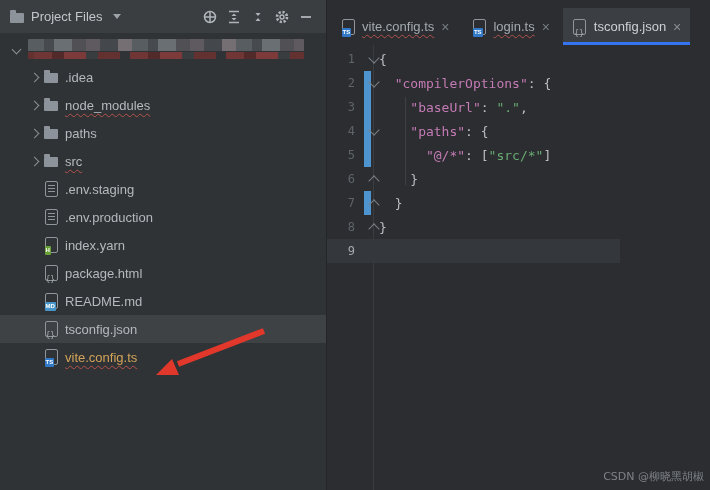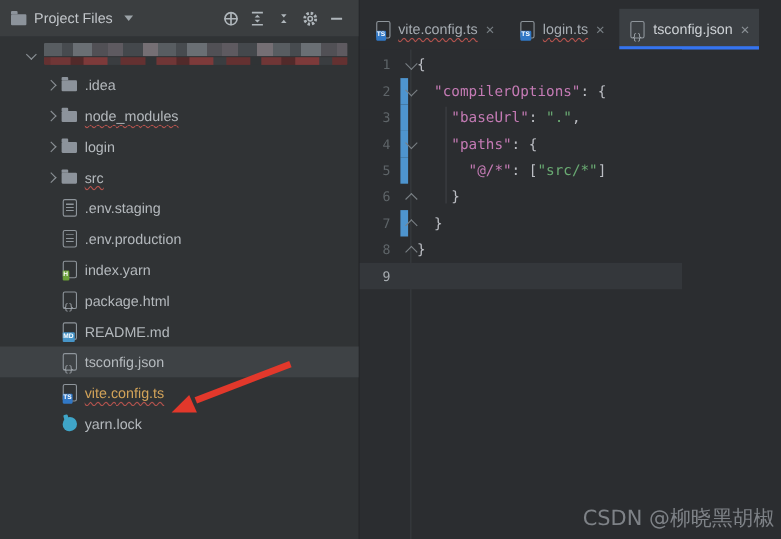--- a/index.html
+++ b/index.html
@@ -12,21 +12,21 @@
   .ph-title{color:#C2C6CA;font-size:13px;margin:0 6px 0 7px;}
   .caret-down{width:0;height:0;border-left:4px solid transparent;border-right:4px solid transparent;border-top:5px solid #9CA3A8;margin-left:4px;}
   .spacer{flex:1;}
   .tool{width:24px;height:24px;display:flex;align-items:center;justify-content:center;cursor:pointer;}
   .tool svg{display:block;}
 
   .folder-glyph{width:14px;height:10px;background:#8C939B;border-radius:1px;position:relative;margin-top:2px;}
   .folder-glyph::before{content:"";position:absolute;top:-3px;left:0;width:6px;height:3px;background:#8C939B;border-radius:1px 1px 0 0;}
 
   .tree{flex:1;padding-top:2px;position:relative;}
-  .row{height:28px;display:flex;align-items:center;font-size:13px;color:#B4B9BD;padding-left:20px;cursor:pointer;}
+  .row{height:28px;display:flex;align-items:center;font-size:13px;color:#B4B9BD;padding-left:8px;cursor:pointer;}
   .row.selected{background:#3E4245;}
   .indent{flex:none;}
   .chevbox{width:16px;flex:none;display:flex;align-items:center;justify-content:center;}
   .chev{width:6px;height:6px;border-right:1.5px solid #8A9095;border-bottom:1.5px solid #8A9095;display:inline-block;}
   .chev.right{transform:rotate(-45deg);}
   .chev.down{transform:rotate(45deg);}
   .iconbox{width:18px;flex:none;display:flex;align-items:center;justify-content:center;position:relative;}
   .rlabel{margin-left:5px;white-space:nowrap;}
   .wavy{text-decoration:underline;text-decoration-style:wavy;text-decoration-color:#B3524D;text-decoration-thickness:1px;text-underline-offset:3px;}
 
@@ -70,21 +70,21 @@
   .fold{position:absolute;left:43px;width:7px;height:7px;border-right:1.5px solid #7A8085;border-bottom:1.5px solid #7A8085;}
   .fold.down{top:7px;transform:rotate(45deg);}
   .fold.up{top:10px;transform:rotate(-135deg);}
   .code{white-space:pre;padding-left:16px;}
   .k{color:#C57BB5;}
   .s{color:#6AAB73;}
   .p{color:#BCBEC4;}
   .iguide{position:absolute;left:78px;width:1px;background:#3E4144;}
 
   .arrow-overlay{position:absolute;left:0;top:0;pointer-events:none;}
-  .watermark{position:absolute;right:6px;bottom:6px;color:#7E8287;font-size:19px;font-family:"DejaVu Sans",sans-serif;}
+  .watermark{position:absolute;right:6px;bottom:6px;color:#7E8287;font-size:11px;font-family:"DejaVu Sans",sans-serif;}
 </style>
 </head>
 <body>
 
 <div class="app">
 
   <aside class="panel">
     <div class="panel-header">
       <span class="folder-glyph"></span>
       <span class="ph-title">Project Files</span>
@@ -156,21 +156,21 @@
           <span class="rlabel wavy">node_modules</span>
         </div>
         <div class="row">
           <span class="indent" style="width:18px"></span>
           <span class="chevbox">
             <span class="chev right"></span>
           </span>
           <span class="iconbox">
             <span class="folder-glyph"></span>
           </span>
-          <span class="rlabel">login</span>
+          <span class="rlabel">paths</span>
         </div>
         <div class="row">
           <span class="indent" style="width:18px"></span>
           <span class="chevbox">
             <span class="chev right"></span>
           </span>
           <span class="iconbox">
             <span class="folder-glyph"></span>
           </span>
           <span class="rlabel wavy">src</span>
@@ -233,28 +233,20 @@
         </div>
         <div class="row">
           <span class="indent" style="width:18px"></span>
           <span class="chevbox"></span>
           <span class="iconbox">
             <span class="doc">
               <span class="badge ts">TS</span>
             </span>
           </span>
           <span class="rlabel wavy" style="color:#D2A359">vite.config.ts</span>
-        </div>
-        <div class="row">
-          <span class="indent" style="width:18px"></span>
-          <span class="chevbox"></span>
-          <span class="iconbox">
-            <span class="yarn"></span>
-          </span>
-          <span class="rlabel">yarn.lock</span>
         </div>
       </div>
   </aside>
 
   <main class="editor-side">
     <div class="tabbar" id="tabbar">
         <div class="tab">
           <span class="iconbox">
             <span class="doc">
               <span class="badge ts">TS</span>

